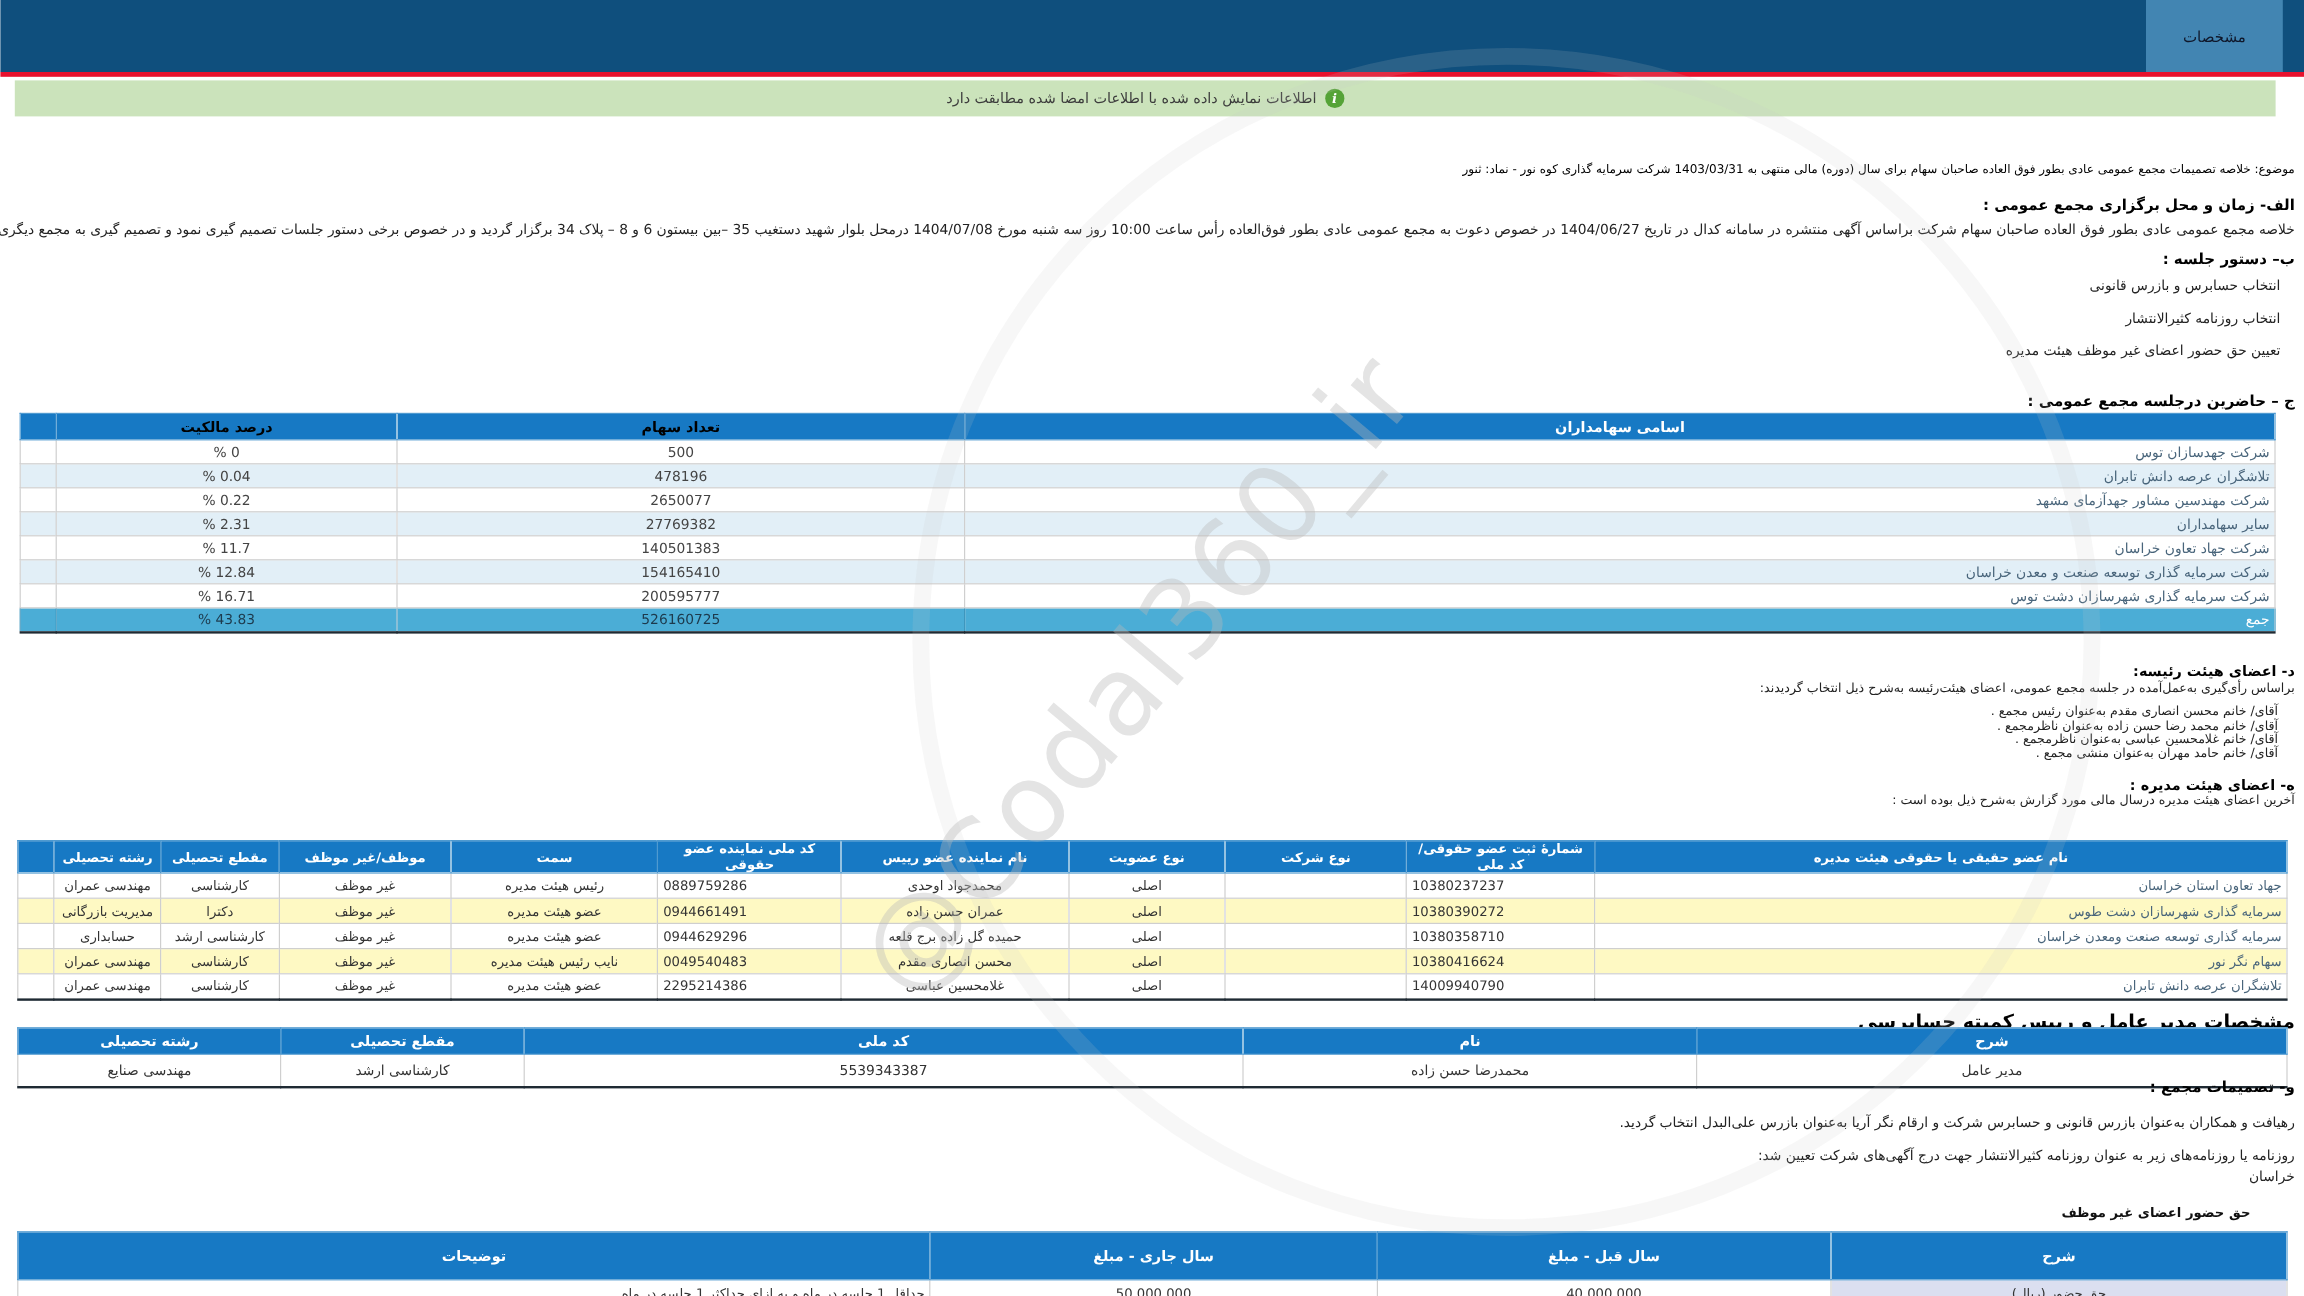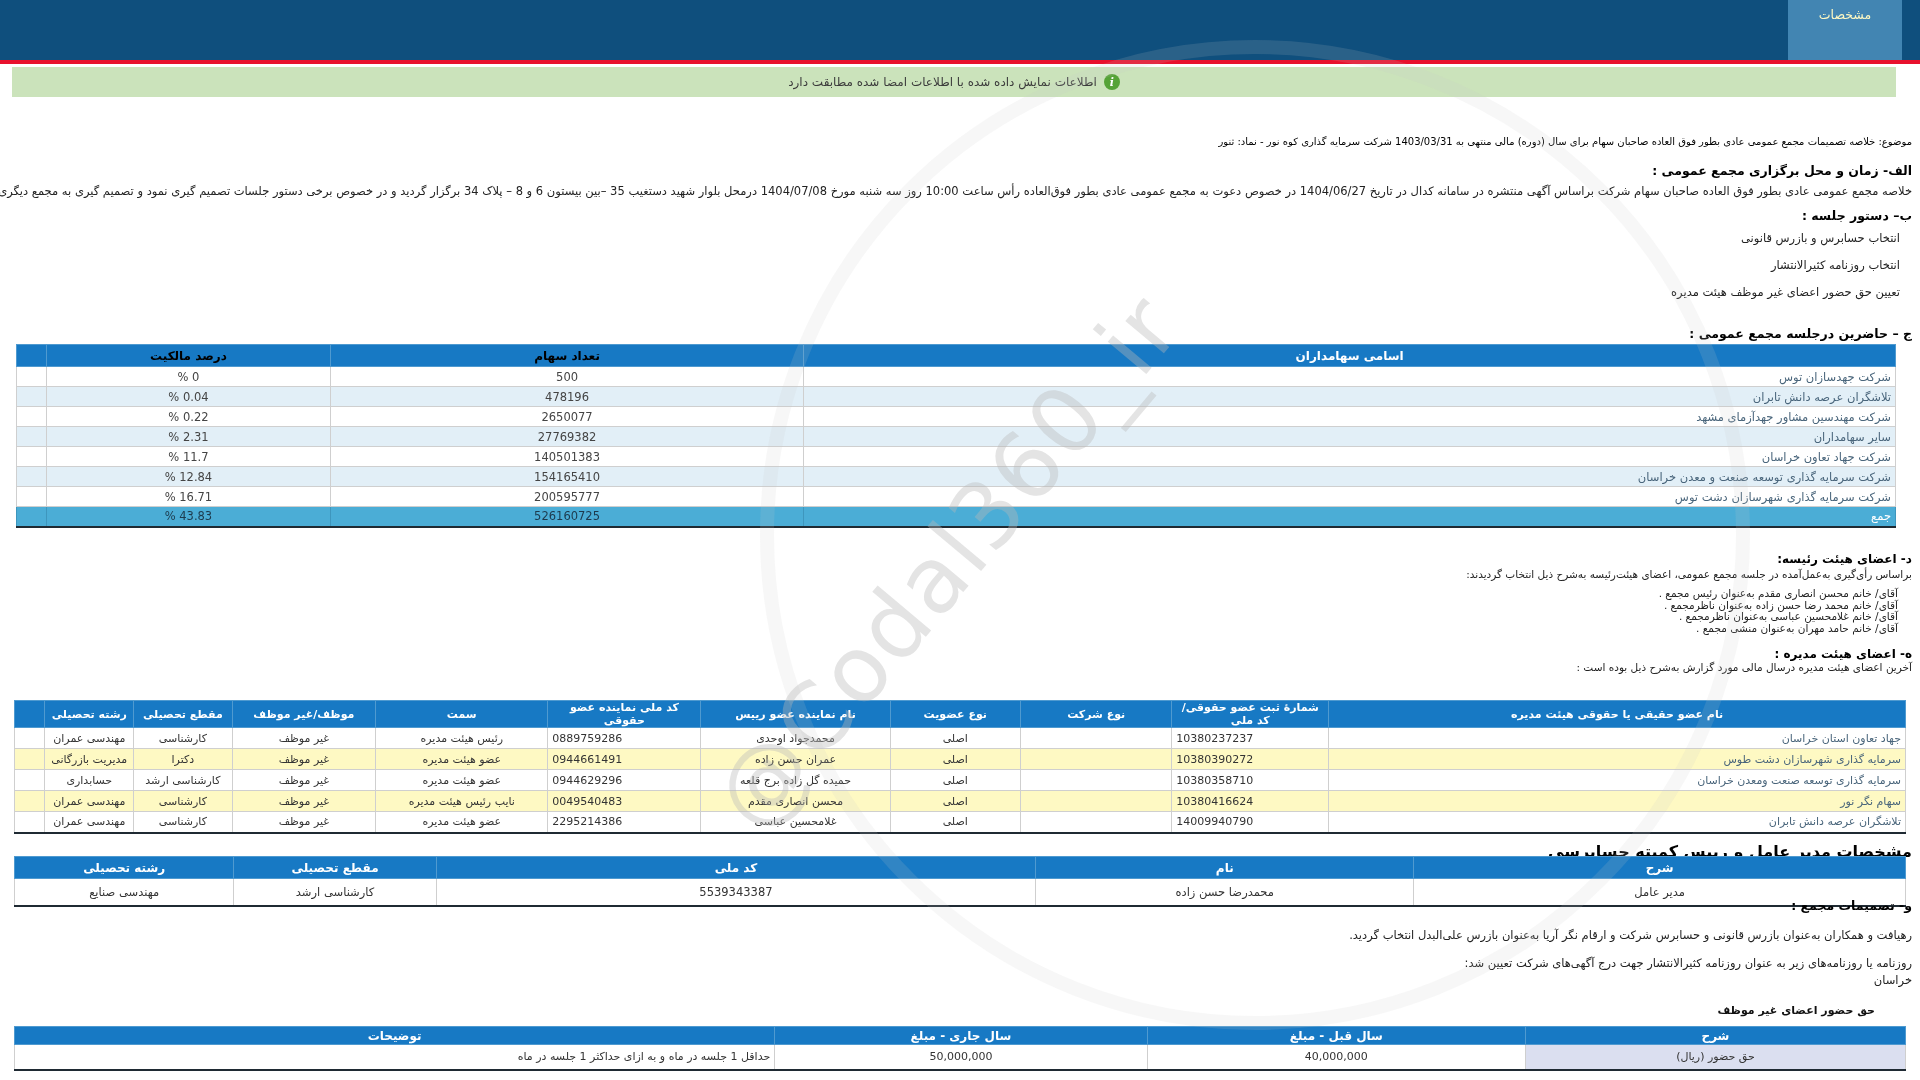--- a/index.html
+++ b/index.html
@@ -8,22 +8,22 @@
     width:1920px; height:1080px; position:relative; overflow:hidden;
     background:#fff; color:#333;
     font-family:"DejaVu Sans", sans-serif;
     direction:rtl;
   }
 
   
   .topbar { position:absolute; top:0; left:0; width:1920px; height:60px; background:#0f4f7d; }
   .tab {
     position:absolute; top:0; right:18px; width:114px; height:60px;
-    background:#4285b2; color:#fef9c3; font-size:12.5px; text-align:center;
-    padding-top:7px; cursor:pointer;
+    background:#4285b2; color:#0f172a; font-size:12.5px; text-align:center;
+    padding-top:23px; cursor:pointer;
   }
   .redline { position:absolute; top:60px; left:0; width:1920px; height:4px; background:#e8112d; }
   .notice {
     position:absolute; top:67px; right:24px; left:12px; height:30px;
     background:#cbe3bb; display:flex; align-items:center; justify-content:center;
     font-size:12px; color:#3c3c3c; gap:7px;
   }
   .info-ic {
     width:16px; height:16px; border-radius:50%; background:#55a337; color:#fff;
     font-size:11px; font-weight:bold; font-style:italic;
@@ -67,21 +67,21 @@
   #t2 .lnum { text-align:left; direction:ltr; }
   .sg td { background:#fef9c3; }
 
   
   #t3 { top:856px; right:14px; width:1892px; border-bottom:2px solid #1f2a33; }
   #t3 th { height:22px; font-size:12px; }
   #t3 td { height:27px; font-size:11.5px; }
 
   
   #t4 { top:1026px; right:14px; width:1892px; border-bottom:2px solid #1f2a33; }
-  #t4 th { height:18px; font-size:12px; }
+  #t4 th { height:40px; font-size:12px; }
   #t4 td { height:25px; font-size:11px; }
   #t4 .lav { background:#dbdff0; }
   #t4 .note { text-align:right; }
 
   
   #a-title  { top:163px; }
   #a-body   { top:184px; left:8px; }
   #b-title  { top:208px; }
   #b-i0 { top:231px; } #b-i1 { top:258px; } #b-i2 { top:285px; }
   #j-title  { top:326px; }

